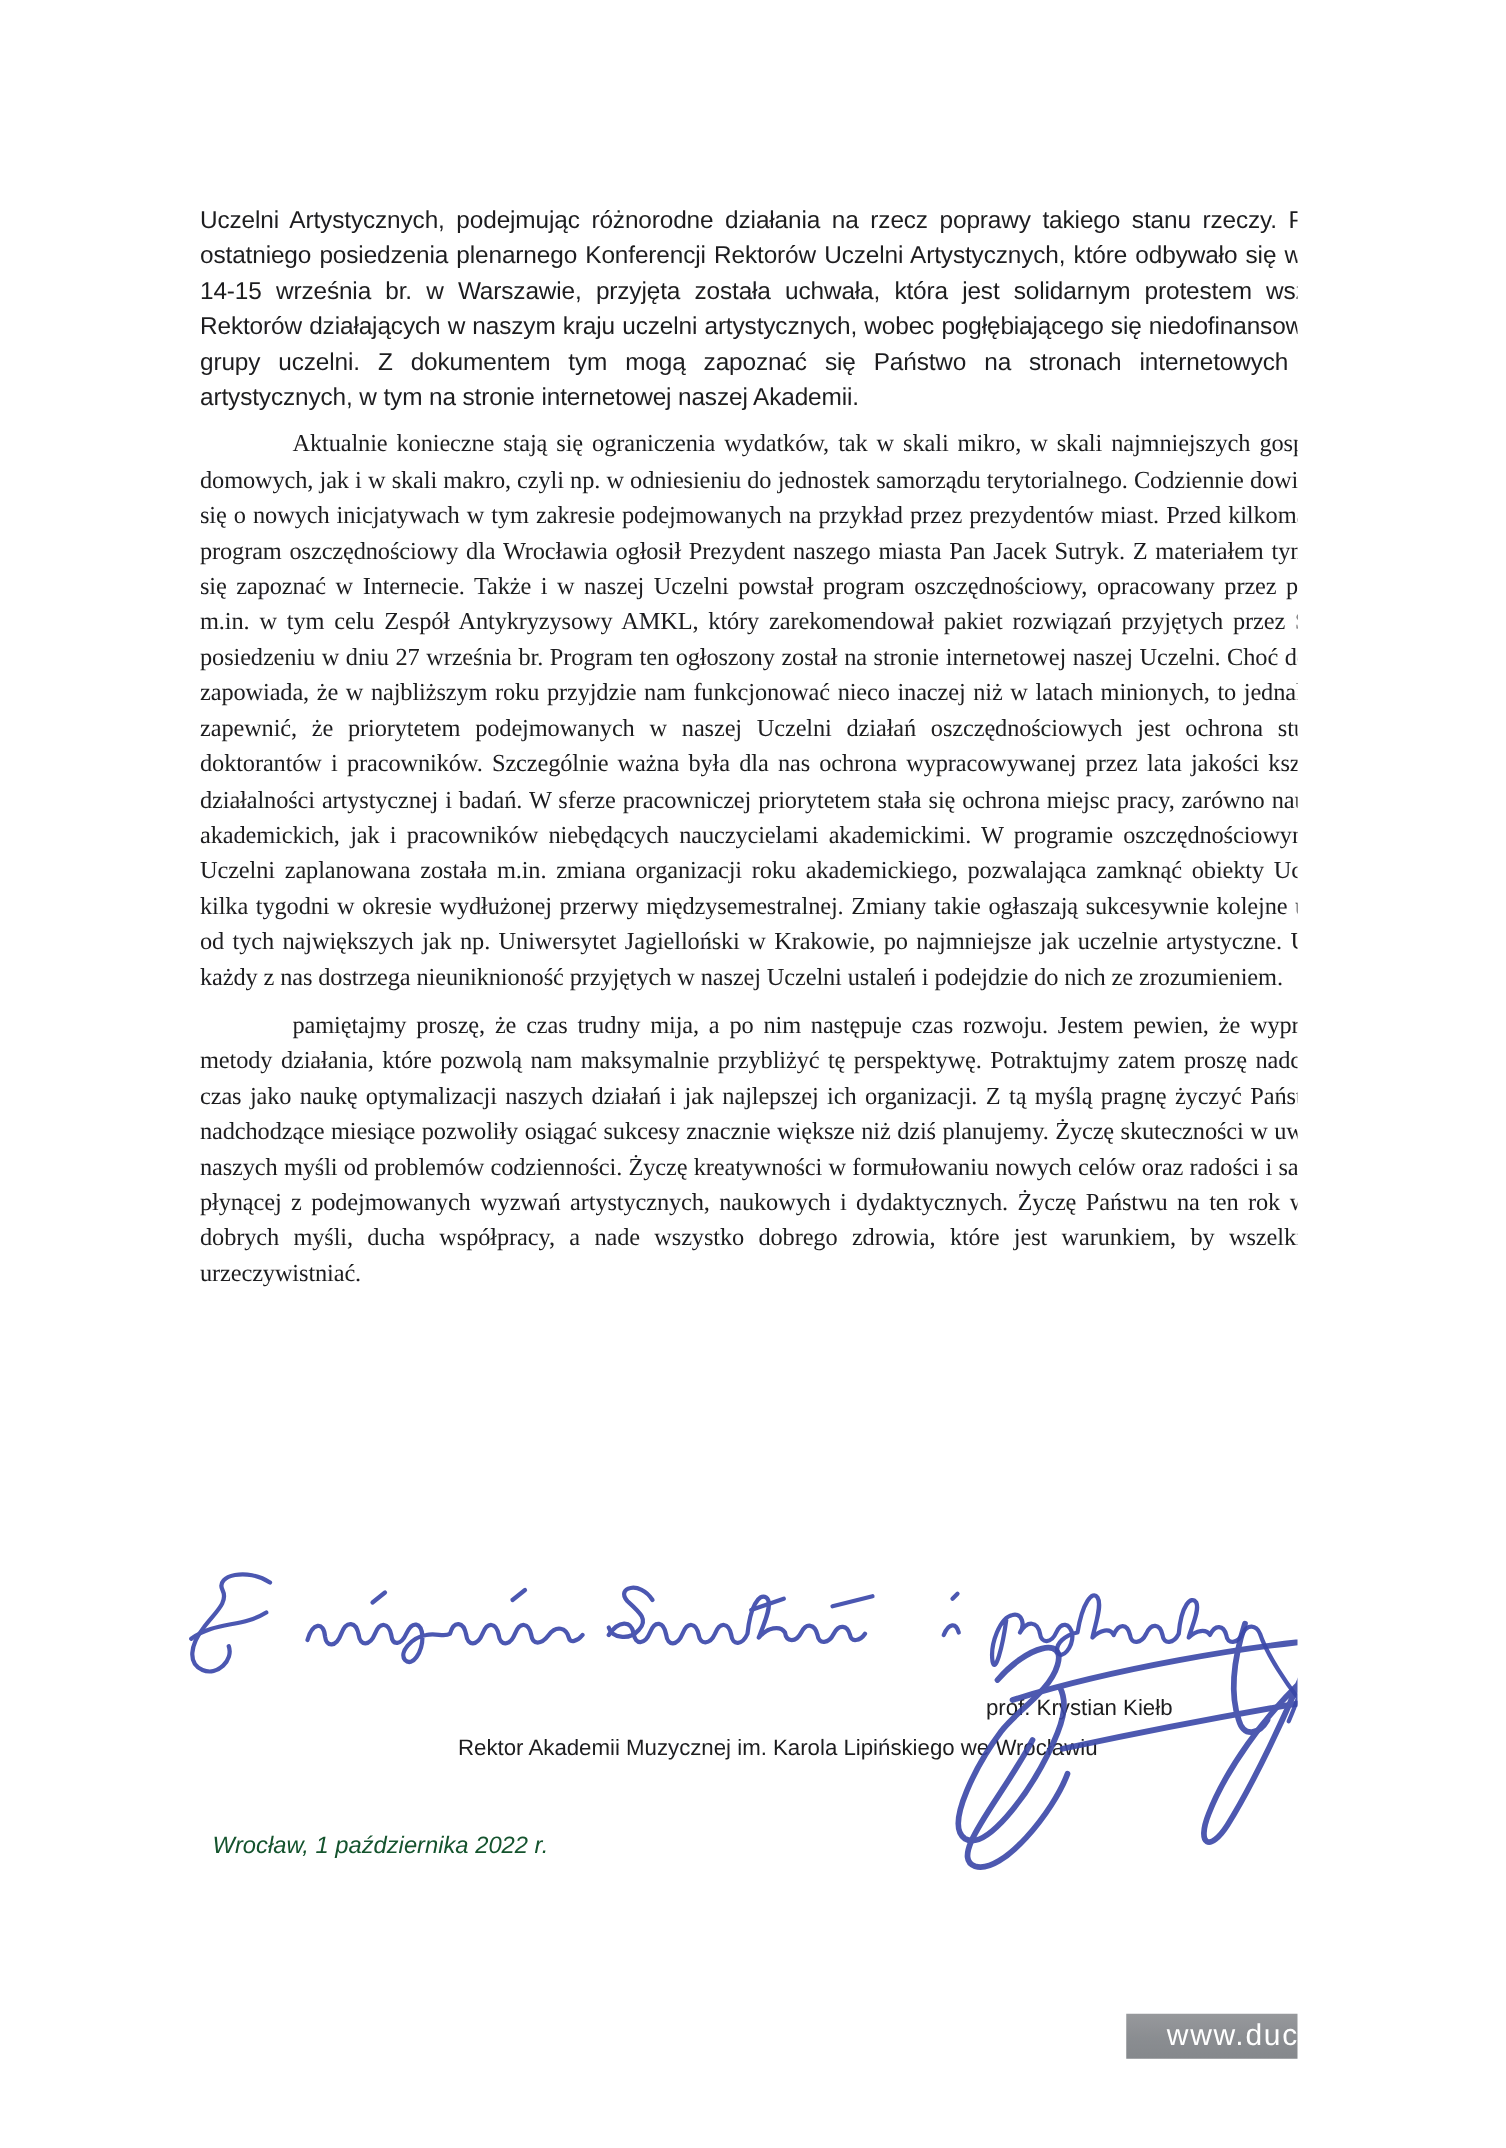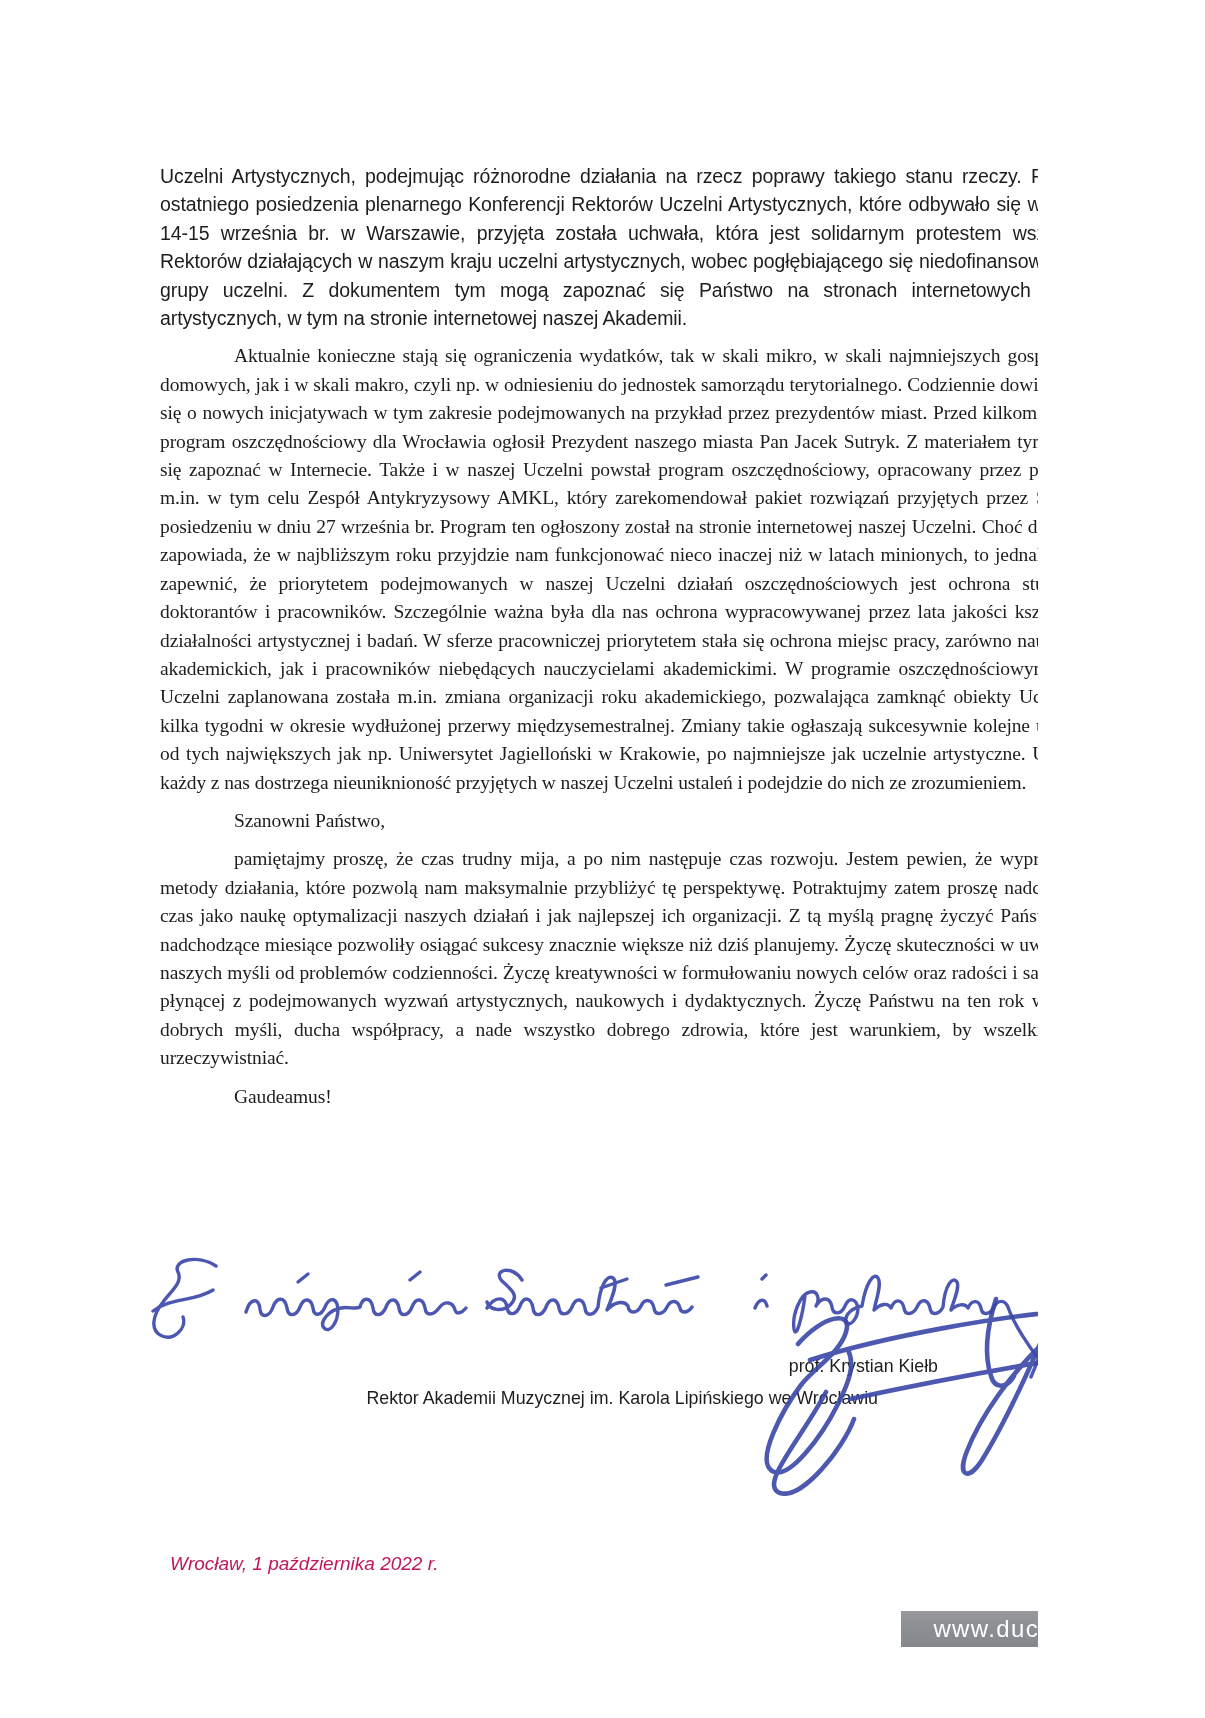--- a/index.html
+++ b/index.html
@@ -48,24 +48,24 @@
     top: 1388px;
     right: 160px;
     font-size: 17.8px;
     color: #1d1d1f;
     white-space: nowrap;
     z-index: 1;
   }
   .dateline {
     position: absolute;
     left: 170px;
-    top: 1553px;
+    top: 1466px;
     font-size: 19px;
     font-style: italic;
-    color: #be185d;
+    color: #14532d;
   }
   .footer-bar {
     position: absolute;
     left: 901px;
     top: 1611px;
     width: 294px;
     height: 36px;
     background: linear-gradient(180deg, #97999c 0%, #8a8d91 55%, #85888c 100%);
     color: #ffffff;
     display: flex;
@@ -76,23 +76,21 @@
   }
 </style>
 </head>
 <body>
 
 <div class="page">
 
   <div class="body-text">
     <p>Uczelni Artystycznych, podejmując różnorodne działania na rzecz poprawy takiego stanu rzeczy. Podczas ostatniego posiedzenia plenarnego Konferencji Rektorów Uczelni Artystycznych, które odbywało się w dniach 14-15 września br. w Warszawie, przyjęta została uchwała, która jest solidarnym protestem wszystkich Rektorów działających w naszym kraju uczelni artystycznych, wobec pogłębiającego się niedofinansowania tej grupy uczelni. Z dokumentem tym mogą zapoznać się Państwo na stronach internetowych uczelni artystycznych, w tym na stronie internetowej naszej Akademii.</p>
     <p class="ind">Aktualnie konieczne stają się ograniczenia wydatków, tak w skali mikro, w skali najmniejszych gospodarstw domowych, jak i w skali makro, czyli np. w odniesieniu do jednostek samorządu terytorialnego. Codziennie dowiadujemy się o nowych inicjatywach w tym zakresie podejmowanych na przykład przez prezydentów miast. Przed kilkoma dniami program oszczędnościowy dla Wrocławia ogłosił Prezydent naszego miasta Pan Jacek Sutryk. Z materiałem tym można się zapoznać w Internecie. Także i w naszej Uczelni powstał program oszczędnościowy, opracowany przez powołany m.in. w tym celu Zespół Antykryzysowy AMKL, który zarekomendował pakiet rozwiązań przyjętych przez Senat na posiedzeniu w dniu 27 września br. Program ten ogłoszony został na stronie internetowej naszej Uczelni. Choć dokument zapowiada, że w najbliższym roku przyjdzie nam funkcjonować nieco inaczej niż w latach minionych, to jednak pragnę zapewnić, że priorytetem podejmowanych w naszej Uczelni działań oszczędnościowych jest ochrona studentów, doktorantów i pracowników. Szczególnie ważna była dla nas ochrona wypracowywanej przez lata jakości kształcenia, działalności artystycznej i badań. W sferze pracowniczej priorytetem stała się ochrona miejsc pracy, zarówno nauczycieli akademickich, jak i pracowników niebędących nauczycielami akademickimi. W programie oszczędnościowym naszej Uczelni zaplanowana została m.in. zmiana organizacji roku akademickiego, pozwalająca zamknąć obiekty Uczelni na kilka tygodni w okresie wydłużonej przerwy międzysemestralnej. Zmiany takie ogłaszają sukcesywnie kolejne uczelnie, od tych największych jak np. Uniwersytet Jagielloński w Krakowie, po najmniejsze jak uczelnie artystyczne. Ufam, że każdy z nas dostrzega nieuniknioność przyjętych w naszej Uczelni ustaleń i podejdzie do nich ze zrozumieniem.</p>
-    <p class="ind">Szanowni Państwo,</p>
     <p class="ind">pamiętajmy proszę, że czas trudny mija, a po nim następuje czas rozwoju. Jestem pewien, że wypracujemy metody działania, które pozwolą nam maksymalnie przybliżyć tę perspektywę. Potraktujmy zatem proszę nadchodzący czas jako naukę optymalizacji naszych działań i jak najlepszej ich organizacji. Z tą myślą pragnę życzyć Państwu, aby nadchodzące miesiące pozwoliły osiągać sukcesy znacznie większe niż dziś planujemy. Życzę skuteczności w uwalnianiu naszych myśli od problemów codzienności. Życzę kreatywności w formułowaniu nowych celów oraz radości i satysfakcji płynącej z podejmowanych wyzwań artystycznych, naukowych i dydaktycznych. Życzę Państwu na ten rok wielu sił, dobrych myśli, ducha współpracy, a nade wszystko dobrego zdrowia, które jest warunkiem, by wszelkie plany urzeczywistniać.</p>
-    <p class="ind">Gaudeamus!</p>
   </div>
 
   <svg class="signature-svg" viewBox="0 0 970 260" role="img" aria-label="Z wyrazami Szacunku i pozdrowieniami">
     <g stroke="#3c49ab" stroke-width="3.4" opacity="0.92">
       <path d="M66,14 C48,2 22,8 28,20 C33,30 22,38 13,50 C2,64 0,79 12,84 C24,89 37,76 33,65"></path>
       <path d="M3,59 C22,45 44,50 63,38"></path>
       <path d="M96,60 C100,46 109,45 110,57 C111,66 119,66 123,55 C127,44 135,45 137,56 C138,65 146,65 150,55 C154,45 161,46 163,56 C164,65 171,64 175,55 C180,44 187,46 188,57 C188,70 180,82 174,76 C169,70 179,58 191,56 C199,54 205,58 210,55 C213,44 221,45 223,56 C224,65 232,65 236,55 C240,45 247,46 249,56 C250,65 258,65 262,55 C266,45 273,46 275,56 C276,64 283,64 289,56 C295,48 303,50 305,58 C306,63 312,61 316,56"></path>
       <path d="M148,30 L158,22"></path>
       <path d="M260,28 L270,20"></path>
       <path d="M372,28 C362,12 342,18 352,29 C362,38 369,44 361,52 C353,61 339,58 337,50"></path>

